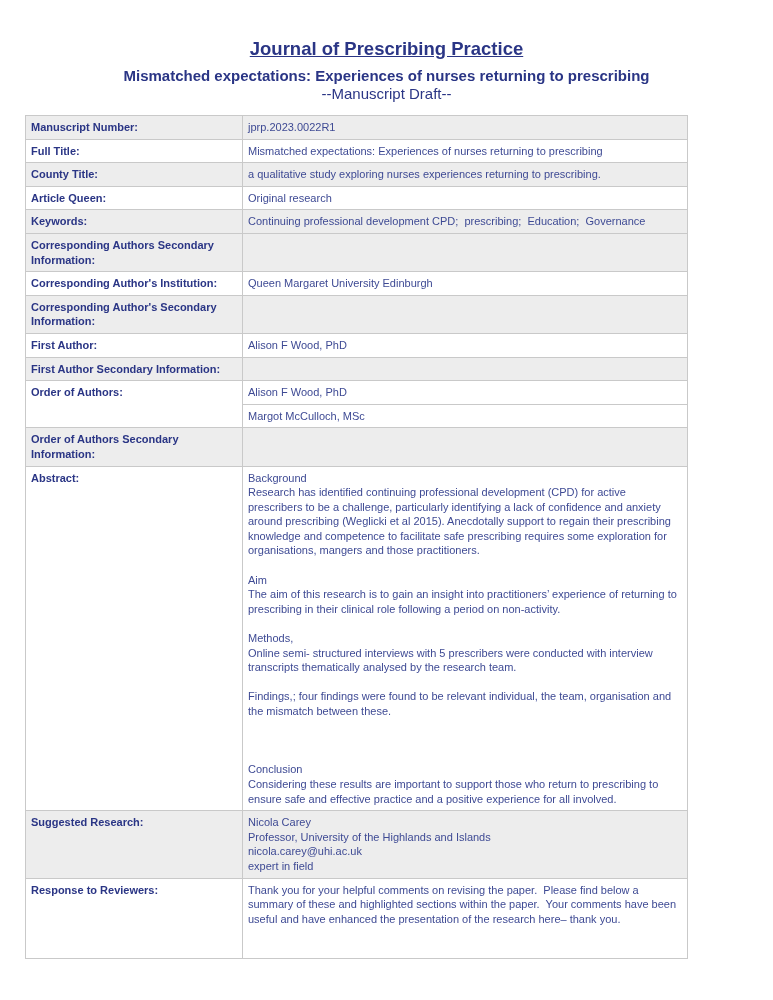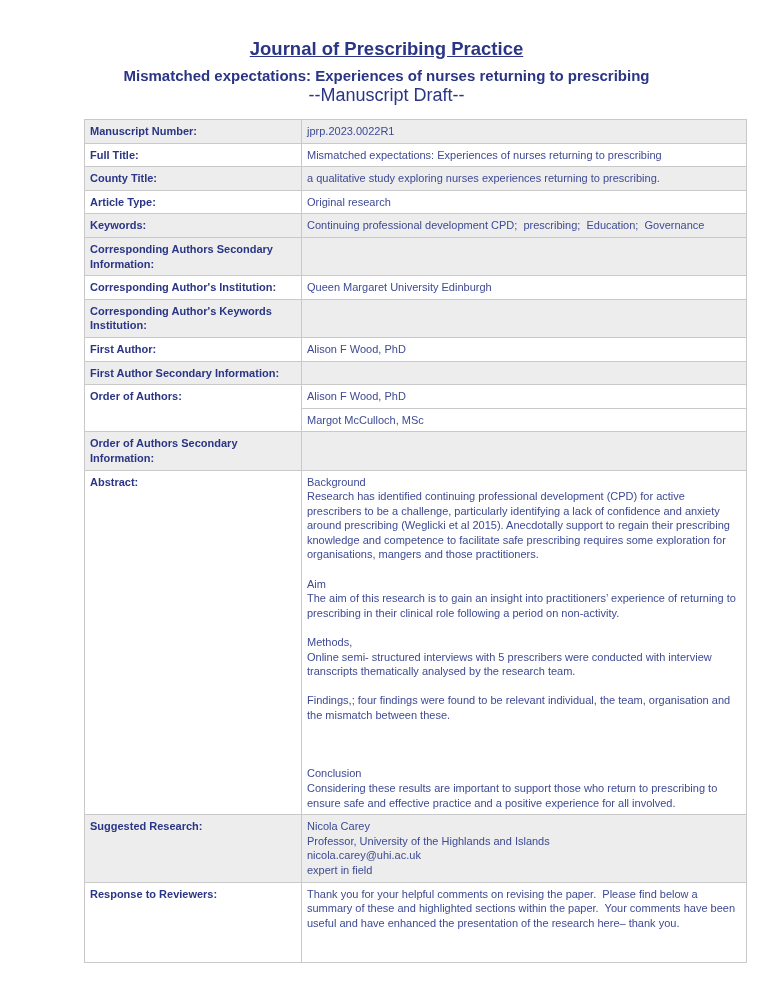--- a/index.html
+++ b/index.html
@@ -29,29 +29,29 @@
   .manuscript-title{
     margin:0;
     text-align:center;
     font-size:15px;
     font-weight:bold;
     color:var(--heading-color);
   }
   .draft-label{
     margin:1px 0 13px 0;
     text-align:center;
-    font-size:18px;
+    font-size:15px;
     font-weight:normal;
     color:var(--heading-color);
   }
   table.manuscript-table{
     border-collapse:collapse;
     table-layout:fixed;
     width:662px;
-    margin-left:84px;
+    margin-left:25px;
     padding-left:44px;
   }
   table.manuscript-table td{
     border:1px solid var(--border-color);
     vertical-align:top;
     font-size:11px;
     line-height:14.6px;
   }
   td.label-cell{
     width:217px;
@@ -92,37 +92,37 @@
         </tr>
         <tr>
           <td class="label-cell">Full Title:</td>
           <td class="value-cell">Mismatched expectations: Experiences of nurses returning to prescribing</td>
         </tr>
         <tr class="stripe">
           <td class="label-cell">County Title:</td>
           <td class="value-cell">a qualitative study exploring nurses experiences returning to prescribing.</td>
         </tr>
         <tr>
-          <td class="label-cell">Article Type:</td>
+          <td class="label-cell">Article Queen:</td>
           <td class="value-cell">Original research</td>
         </tr>
         <tr class="stripe">
           <td class="label-cell">Keywords:</td>
           <td class="value-cell">Continuing professional development CPD;  prescribing;  Education;  Governance</td>
         </tr>
         <tr class="stripe">
           <td class="label-cell">Corresponding Authors Secondary Information:</td>
           <td class="value-cell"></td>
         </tr>
         <tr>
           <td class="label-cell">Corresponding Author's Institution:</td>
           <td class="value-cell">Queen Margaret University Edinburgh</td>
         </tr>
         <tr class="stripe">
-          <td class="label-cell">Corresponding Author's Keywords Institution:</td>
+          <td class="label-cell">Corresponding Author's Secondary Information:</td>
           <td class="value-cell"></td>
         </tr>
         <tr>
           <td class="label-cell">First Author:</td>
           <td class="value-cell">Alison F Wood, PhD</td>
         </tr>
         <tr class="stripe">
           <td class="label-cell">First Author Secondary Information:</td>
           <td class="value-cell"></td>
         </tr>

